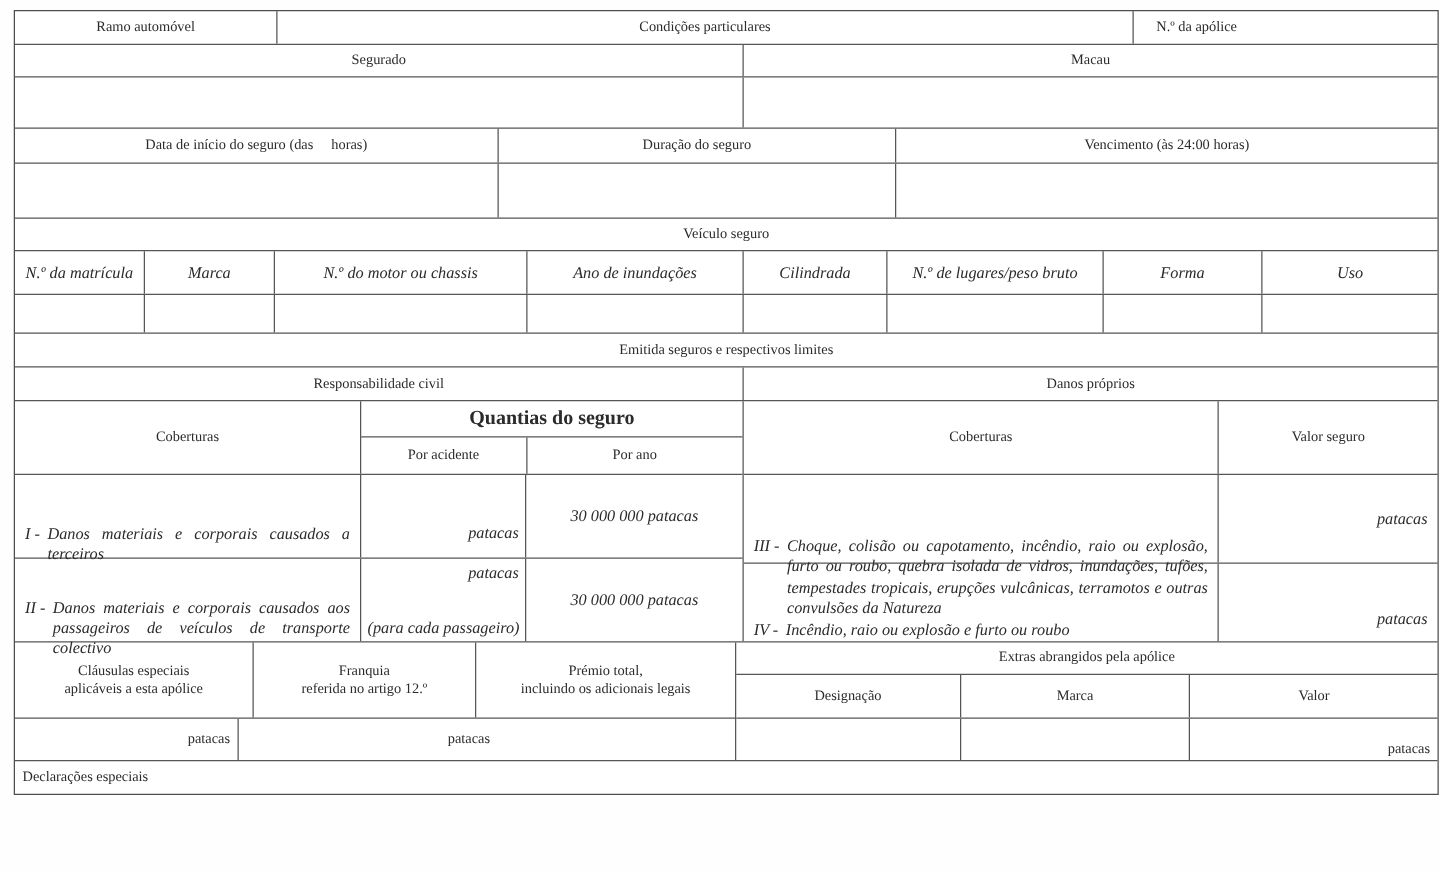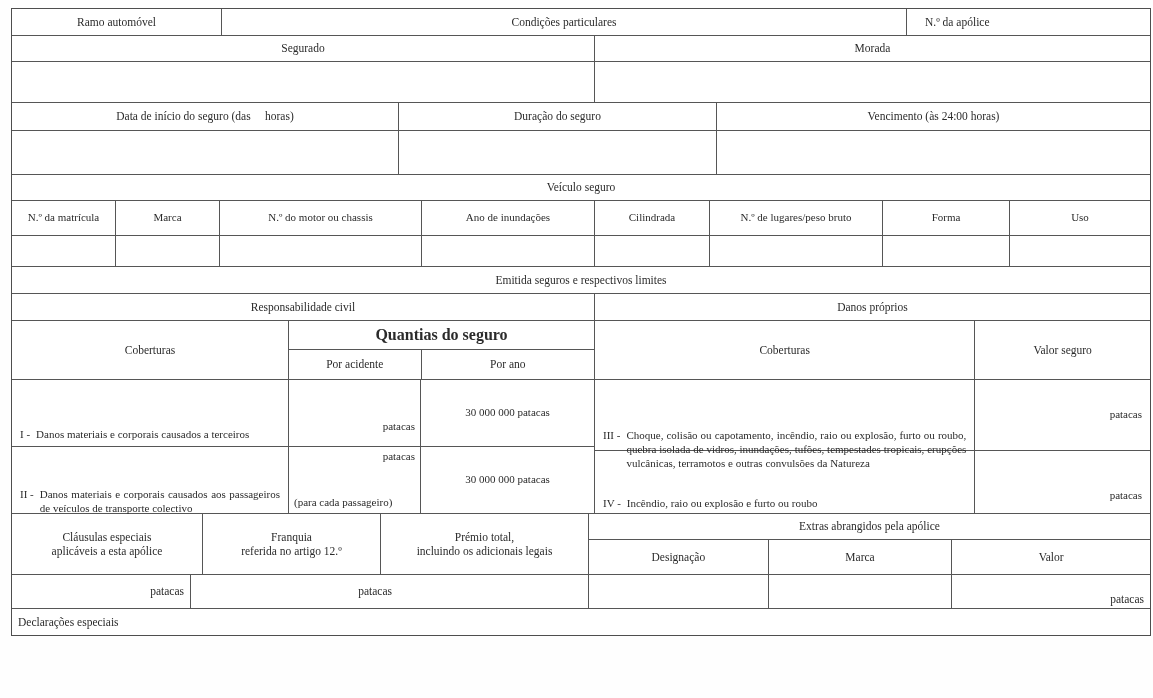--- a/index.html
+++ b/index.html
@@ -21,21 +21,21 @@
   .c:first-child{border-left:none;}
   .half{box-sizing:border-box;border-left:1px solid #565656;}
   .half:first-child{border-left:none;}
   .sub{display:flex;border-top:1px solid #565656;}
   .sub:first-child{border-top:none;}
   .left{justify-content:flex-start;text-align:left;}
   .right{justify-content:flex-end;text-align:right;}
   .top{align-items:flex-start;}
   .bottom{align-items:flex-end;}
   .pre{white-space:pre;}
-  .small{font-size:11px;}
+  .small{font-size:13px;font-style:italic;}
   .pad{padding:2px 6px;}
   .hang{display:flex;align-items:flex-start;padding:3px 8px;margin-top:44px;}
   .hang .num{flex:0 0 auto;margin-right:6px;white-space:nowrap;}
   .hang .txt{text-align:justify;}
   .stack{display:flex;flex-direction:column;}
   .qcol{display:flex;flex-direction:column;box-sizing:border-box;border-left:1px solid #565656;}
   .qtop{display:flex;align-items:center;justify-content:center;border-bottom:1px solid #565656;font-weight:bold;}
   .qbot{display:flex;}
   .qbot .c:first-child{border-left:none;}
   .footer-cell{position:relative;width:100%;}
@@ -57,21 +57,21 @@
       <div class="c left" style="width:244px;padding-left:18px">
         <span>N.º da apólice</span>
       </div>
     </div>
 
     <div class="r" style="height:25px">
       <div class="c" style="width:582px">
         <span>Segurado</span>
       </div>
       <div class="c" style="width:556px">
-        <span>Morada</span>
+        <span>Macau</span>
       </div>
     </div>
 
     <div class="r" style="height:40px">
       <div class="c" style="width:582px"></div>
       <div class="c" style="width:556px"></div>
     </div>
 
     <div class="r" style="height:27px">
       <div class="c pre" style="width:386px">

